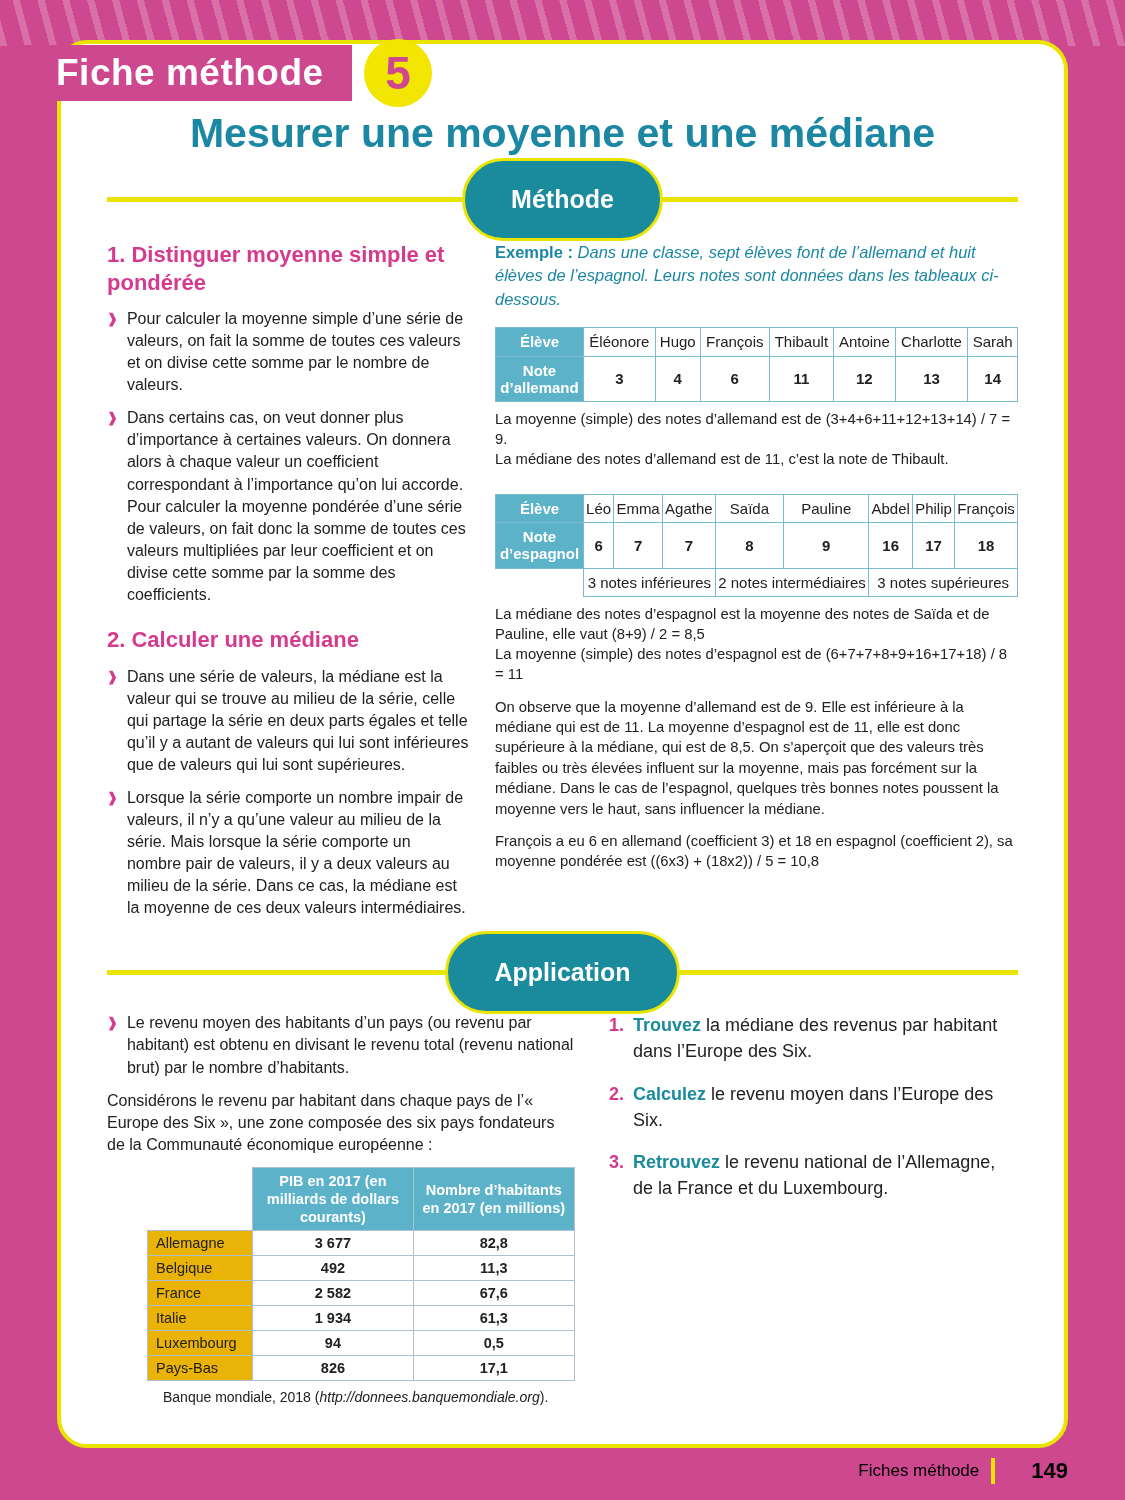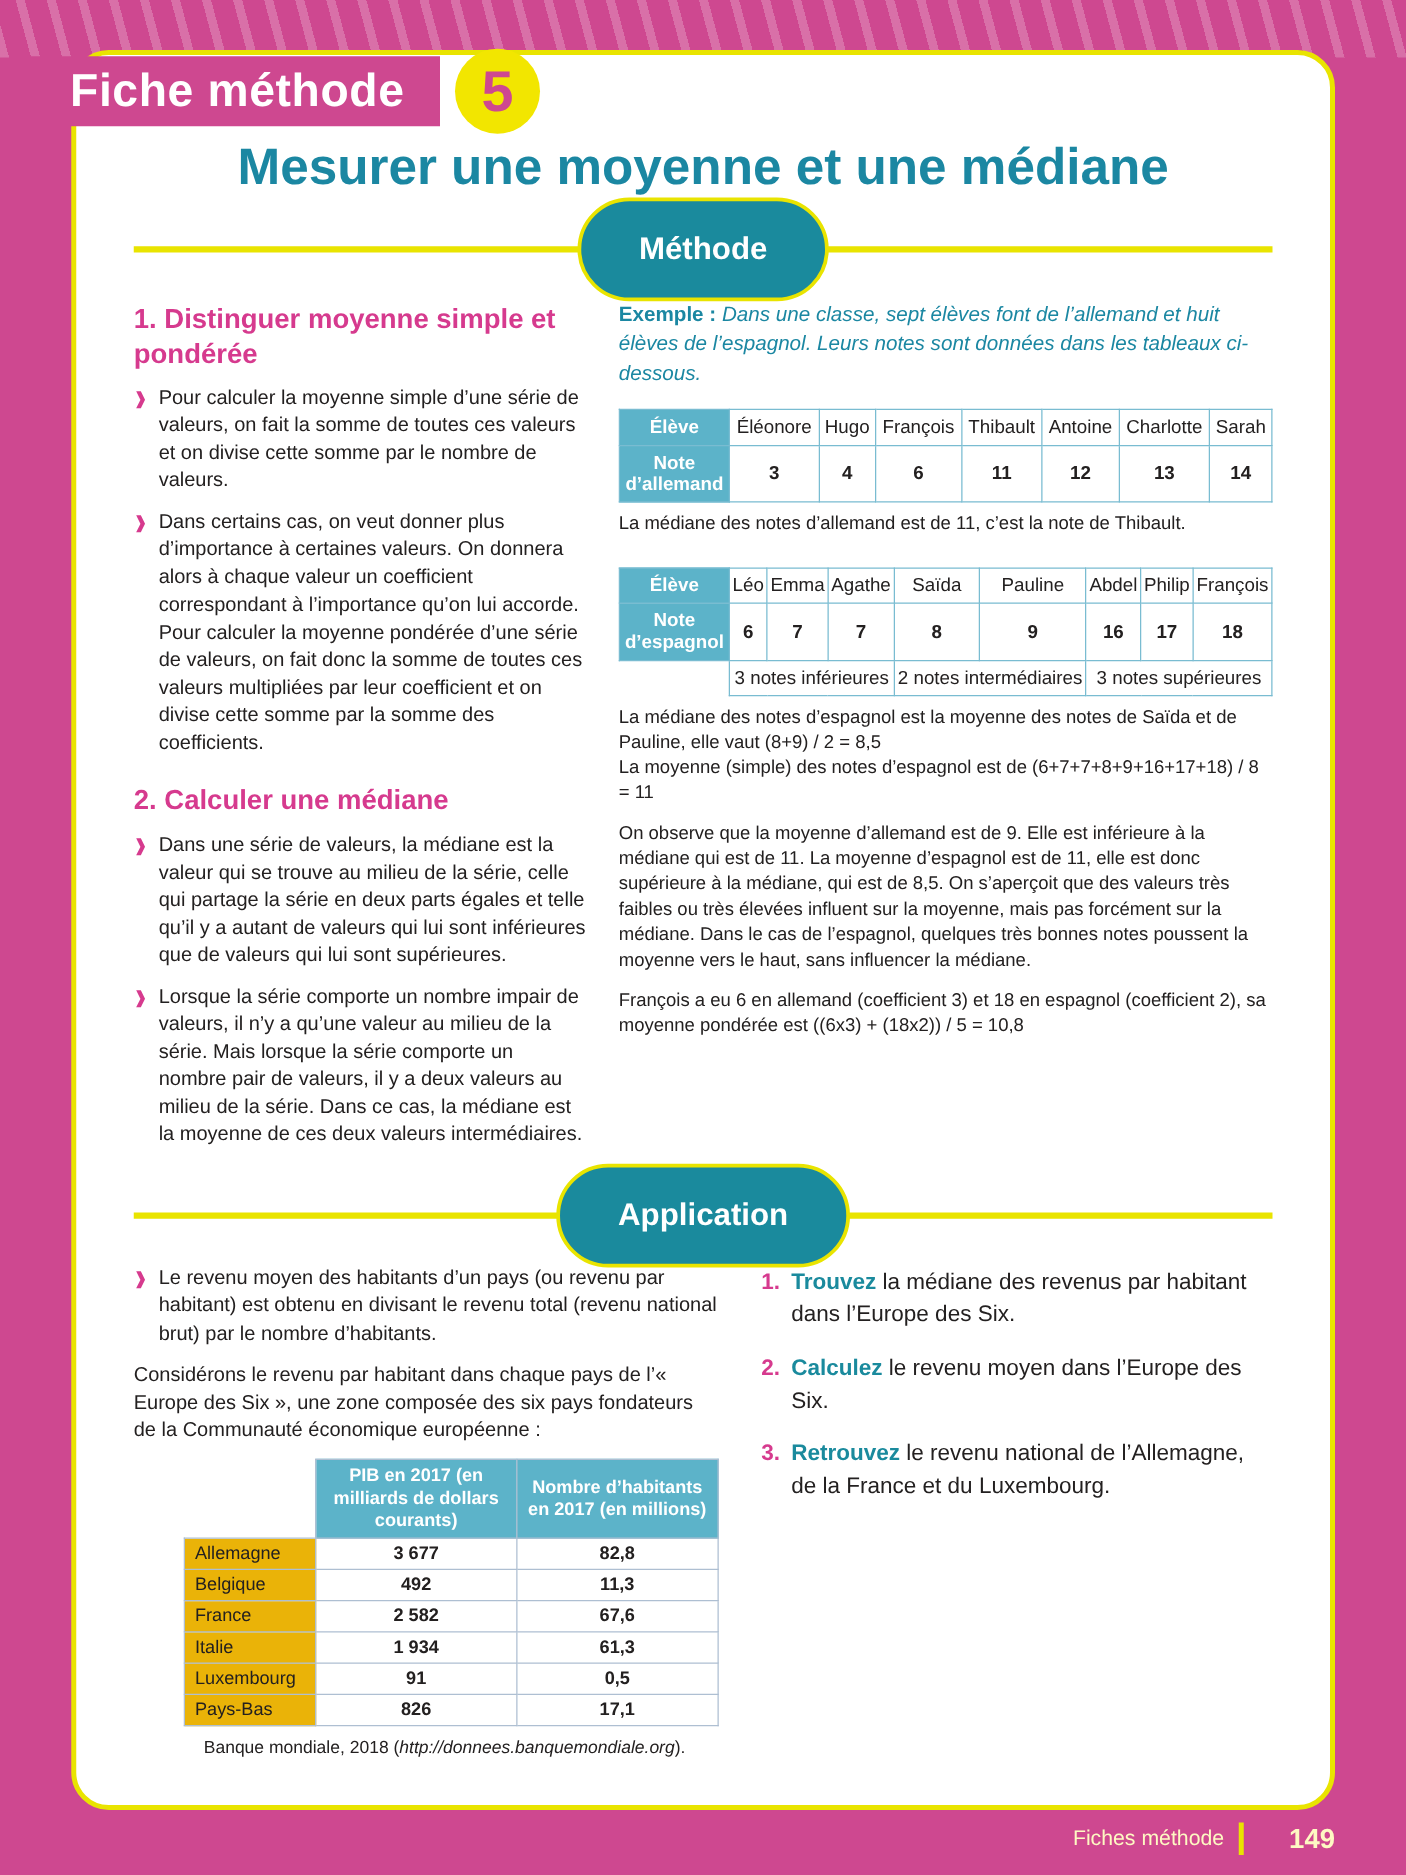--- a/index.html
+++ b/index.html
@@ -69,21 +69,21 @@
   .app-table th, .app-table td { border: 1px solid #aebfd2; font-size: 14.5px; padding: 4px 8px; }
   .ah { background: #5cb3c9; color: #fff; font-weight: bold; width: 168px; line-height: 1.25; text-align: center; padding: 6px 10px; }
   .corner { border: none !important; width: 106px; }
   .country { background: #eab308; font-size: 15px; }
   .num { text-align: center; font-weight: bold; }
   .source { font-size: 14px; margin-top: 8px; margin-left: 56px; }
   .url { font-style: italic; }
   .question { display: flex; gap: 9px; font-size: 18px; line-height: 1.45; margin-bottom: 16px; }
   .qnum { color: #d63a8e; font-weight: bold; flex: none; }
   .qverb { color: #1a8a9d; font-weight: bold; }
-  .footer { position: absolute; right: 57px; bottom: 16px; display: flex; align-items: center; gap: 12px; color: #fef9c3; font-size: 17px; }
+  .footer { position: absolute; right: 57px; bottom: 16px; display: flex; align-items: center; gap: 12px; color: #000000; font-size: 17px; }
   .fbar { width: 4px; height: 26px; background: #e9e400; }
   .fpage { font-weight: bold; font-size: 22px; margin-left: 24px; }
 </style>
 </head>
 <body>
 
 <div class="stripes"></div>
 
 <div class="card">
 
@@ -146,20 +146,21 @@
           <td class="gval">6</td>
           <td class="gval">11</td>
           <td class="gval">12</td>
           <td class="gval">13</td>
           <td class="gval">14</td>
         </tr>
       </tbody>
         </table>
 
       <div class="tnote-block">
+        <div class="tnote">La moyenne (simple) des notes d’allemand est de (3+4+6+11+12+13+14) / 7 = 9.</div>
         <div class="tnote">La médiane des notes d’allemand est de 11, c’est la note de Thibault.</div>
       </div>
 
       <table class="grade-table">
         <tbody>
             <tr>
           <th class="gh">Élève</th>
           <td>Léo</td>
           <td>Emma</td>
           <td>Agathe</td>
@@ -234,21 +235,21 @@
           <td class="num">2 582</td>
           <td class="num">67,6</td>
         </tr>
         <tr>
           <td class="country">Italie</td>
           <td class="num">1 934</td>
           <td class="num">61,3</td>
         </tr>
         <tr>
           <td class="country">Luxembourg</td>
-          <td class="num">91</td>
+          <td class="num">94</td>
           <td class="num">0,5</td>
         </tr>
         <tr>
           <td class="country">Pays-Bas</td>
           <td class="num">826</td>
           <td class="num">17,1</td>
         </tr>
       </tbody>
         </table>
 

